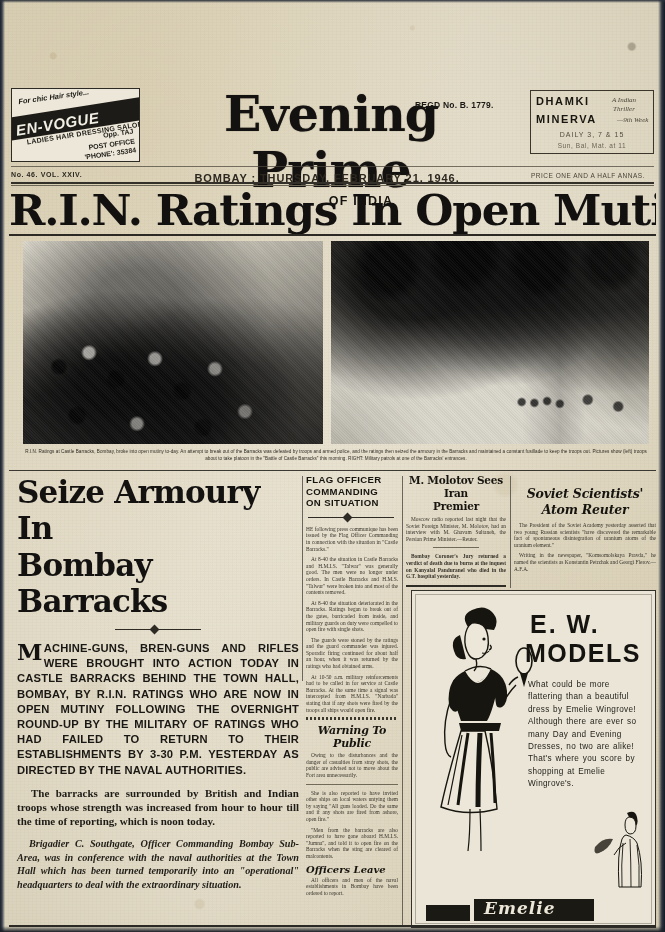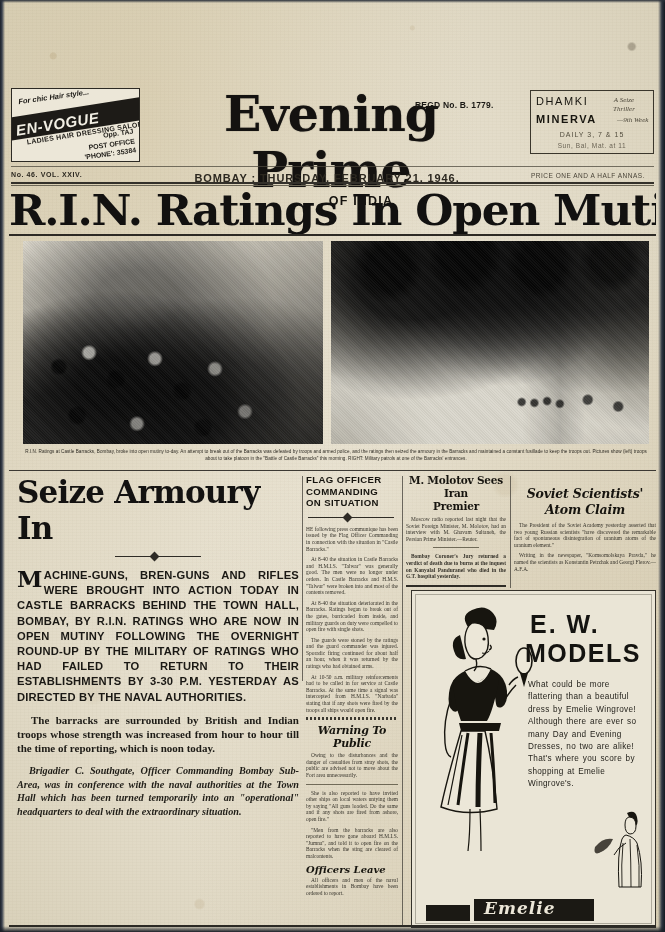--- a/index.html
+++ b/index.html
@@ -56,21 +56,21 @@
   .nameplate{position:absolute;left:140px;top:-2px;width:360px;text-align:center;}
   .nameplate .title{font-family:"DejaVu Serif",serif;font-weight:bold;font-size:49px;
      color:#141210;line-height:56px;letter-spacing:-1px;
      text-shadow:0 0 1px rgba(20,18,16,.55);}
   .nameplate .ofindia{font-family:"Liberation Sans",sans-serif;font-weight:bold;font-size:12.5px;
      letter-spacing:1.2px;color:#15130f;margin-top:-4px;margin-left:60px;}
   .regd{position:absolute;left:404px;top:12px;font-family:"Liberation Sans",sans-serif;
      font-size:8.5px;font-weight:bold;color:#1a1814;letter-spacing:.2px;}
 
   .rightbox{position:absolute;left:519px;top:2px;width:124px;height:64px;border:1px solid #3a362c;padding:4px 5px;box-sizing:border-box;}
-  .rb-l1{font-family:"Liberation Sans",sans-serif;font-weight:normal;font-size:11px;letter-spacing:1.6px;color:#17150f;}
+  .rb-l1{font-family:"Liberation Sans",sans-serif;font-weight:bold;font-size:11px;letter-spacing:1.6px;color:#17150f;}
   .rb-l2{font-family:"Liberation Sans",sans-serif;font-weight:bold;font-size:11px;letter-spacing:1.6px;color:#17150f;margin-top:6px;}
   .rb-s1{position:absolute;left:66px;top:5px;font-family:"Liberation Serif",serif;font-style:italic;font-size:7px;color:#4a4538;line-height:9px;text-align:center;width:54px;}
   .rb-s2{position:absolute;left:86px;top:25px;font-family:"Liberation Serif",serif;font-style:italic;font-size:7px;color:#4a4538;}
   .rb-l3{font-family:"Liberation Sans",sans-serif;font-size:7px;letter-spacing:1px;color:#534d3e;margin-top:6px;text-align:center;}
   .rb-l4{font-family:"Liberation Sans",sans-serif;font-size:6.5px;letter-spacing:.6px;color:#6a6354;margin-top:4px;text-align:center;}
 
   .volline{position:absolute;left:4px;top:171px;font-family:"Liberation Sans",sans-serif;
      font-weight:bold;font-size:7px;letter-spacing:.6px;color:#2c2820;}
   .dateline{position:absolute;left:150px;top:172px;width:340px;text-align:center;
      font-family:"Liberation Sans",sans-serif;font-weight:bold;font-size:11px;letter-spacing:.9px;color:#2c2820;}
@@ -229,21 +229,21 @@
 
       <div class="nameplate">
         <div class="title">Evening Prime</div>
         <div class="ofindia">OF INDIA</div>
       </div>
       <div class="regd">REGD No. B. 1779.</div>
 
       <div class="rightbox">
         <div class="rb-l1">DHAMKI</div>
         <div class="rb-s1">
-          <span>A Seize</span><br>
+          <span>A Indian</span><br>
           <span>Thriller</span>
         </div>
         <div class="rb-l2">MINERVA</div>
         <div class="rb-s2">—9th Week</div>
         <div class="rb-l3">DAILY 3, 7 &amp; 15</div>
         <div class="rb-l4">Sun, Bal, Mat. at  11</div>
       </div>
     </div>
 
     <div class="rule-a"></div>
@@ -275,20 +275,21 @@
 
     <div class="cols">
 
       <div class="vr" style="left:293px;height:205px;"></div>
       <div class="vr" style="left:393px;height:450px;"></div>
       <div class="vr" style="left:501px;height:112px;"></div>
 
       <div class="col c1">
         <div class="deck">
           <div class="l1">Seize Armoury In</div>
+          <div class="l2">Bombay Barracks</div>
         </div>
         <div class="orn"></div>
         <div class="lead">
           <span class="dropcap">M</span><span>ACHINE-GUNS, BREN-GUNS AND RIFLES WERE BROUGHT INTO ACTION TODAY IN CASTLE BARRACKS BEHIND THE TOWN HALL, BOMBAY, BY R.I.N. RATINGS WHO ARE NOW IN OPEN MUTINY FOLLOWING THE OVERNIGHT ROUND-UP BY THE MILITARY OF RATINGS WHO HAD FAILED TO RETURN TO THEIR ESTABLISHMENTS BY 3-30 P.M. YESTERDAY AS DIRECTED BY THE NAVAL AUTHORITIES.</span>
         </div>
         <div class="bodyp">The barracks are  surrounded by British and Indian troops  whose strength was  increased from hour to  hour till the  time of  reporting, which is noon today.</div>
         <div class="italp">Brigadier C. Southgate, Officer Commanding Bombay Sub-Area, was in conference with the naval authorities at the Town Hall which  has been turned temporarily into  an "operational" headquarters  to deal with the extraordinary situation.</div>
 
       </div>
 
@@ -333,21 +334,21 @@
         <div class="hrule short"></div>
         <div class="micro b">
           <p>Bombay Coroner's Jury returned a verdict of death due to burns at the inquest on Kanyalal Panduranel who died in the G.T. hospital yesterday.</p>
         </div>
         <div class="boxrule"></div>
       </div>
 
       <div class="col c4">
         <div class="hl-serif c4head">
           <div>Soviet Scientists'</div>
-          <div>Atom Claim</div>
+          <div>Atom Reuter</div>
         </div>
         <div class="micro" style="margin-top:4px;">
           <p>The President of the Soviet Academy yesterday asserted that two young Russian scientists "have discovered the remarkable  fact of spontaneous disintegration  of uranium atoms of the uranium element."</p>
           <p>Writing in the newspaper, "Komsomolskaya  Pravda,"  he named the scientists as Konstantin Petrzhak and Georgi Flerov.—A.F.A.</p>
         </div>
       </div>
 
     </div>
 
     <div class="ewad">

